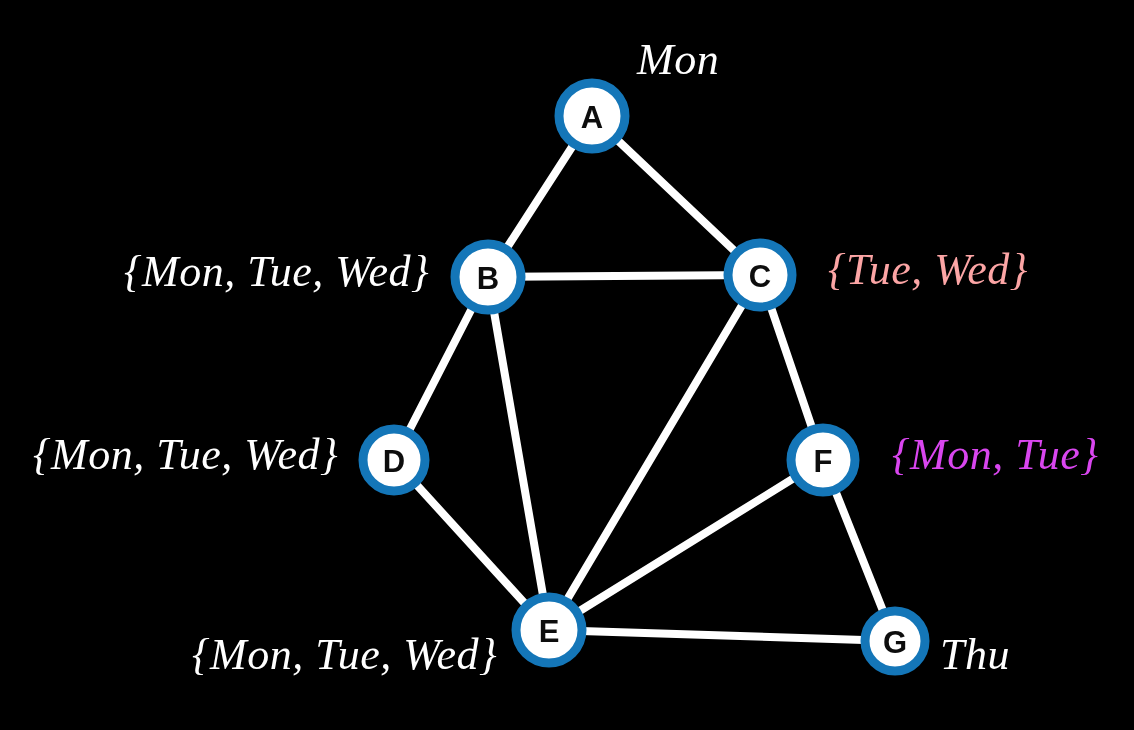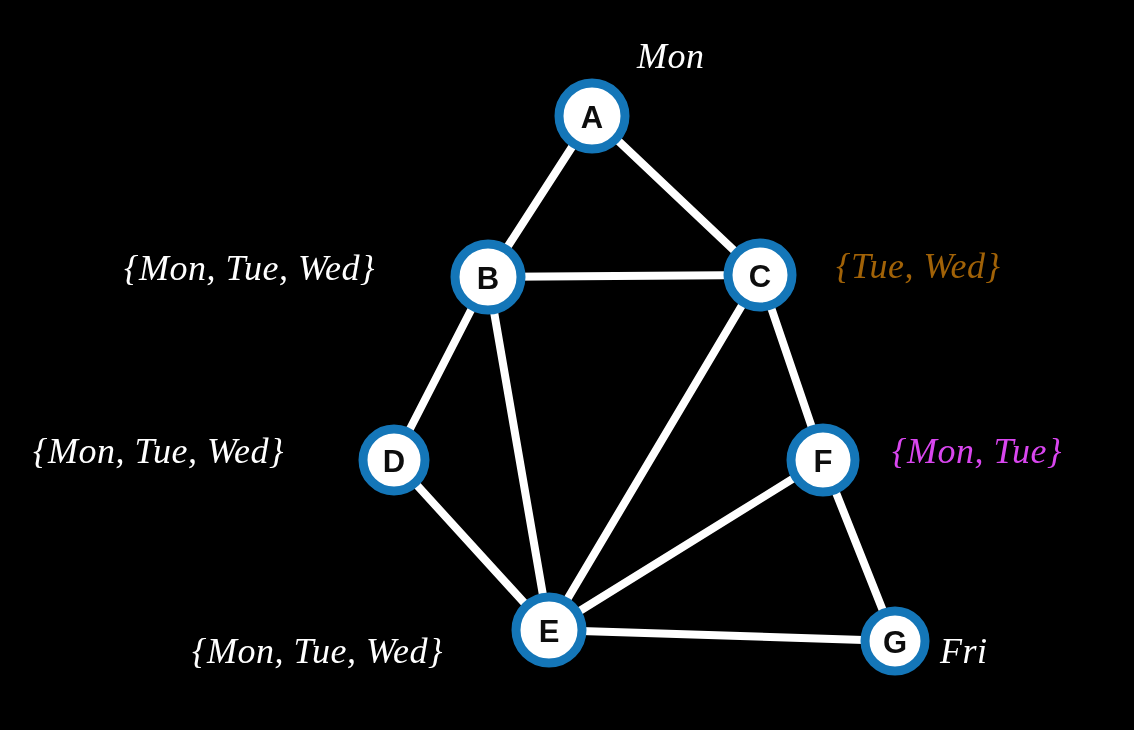--- a/index.html
+++ b/index.html
@@ -38,21 +38,21 @@
     font-weight: bold;
     font-size: 31px;
     text-anchor: middle;
     dominant-baseline: central;
   }
   .domain-label {
     position: absolute;
     color: #ffffff;
     font-family: "Liberation Serif", serif;
     font-style: italic;
-    font-size: 36px;
+    font-size: 44px;
     line-height: 1;
     white-space: nowrap;
     letter-spacing: 0.5px;
     text-align: center;
   }
 </style>
 </head>
 <body>
 
 <div id="stage">
@@ -99,20 +99,20 @@
         <g>
           <circle class="node-ring" cx="895" cy="641" r="30" fill="#ffffff" stroke="#1476b8"></circle>
           <text class="node-letter" x="895" y="642" fill="#0d0d0d">G</text>
         </g>
       </g>
   </svg>
 
   <div id="labels-layer">
       <div class="domain-label" style="left: 637px; top: 38px; color: rgb(255, 255, 255);">Mon</div>
       <div class="domain-label" style="left: 124px; top: 250px; color: rgb(255, 255, 255);">{Mon, Tue, Wed}</div>
-      <div class="domain-label" style="left: 828px; top: 248px; color: #a16207; margin-left: 8px;">{Tue, Wed}</div>
+      <div class="domain-label" style="left: 828px; top: 248px; color: #fca5a5;">{Tue, Wed}</div>
       <div class="domain-label" style="left: 33px; top: 433px; color: rgb(255, 255, 255);">{Mon, Tue, Wed}</div>
       <div class="domain-label" style="left: 892px; top: 433px; color: #d946ef;">{Mon, Tue}</div>
       <div class="domain-label" style="left: 192px; top: 633px; color: rgb(255, 255, 255);">{Mon, Tue, Wed}</div>
-      <div class="domain-label" style="left: 940px; top: 633px; color: rgb(255, 255, 255);">Fri</div>
+      <div class="domain-label" style="left: 940px; top: 633px; color: rgb(255, 255, 255);">Thu</div>
     </div>
 
 </div>
 
 </body></html>

